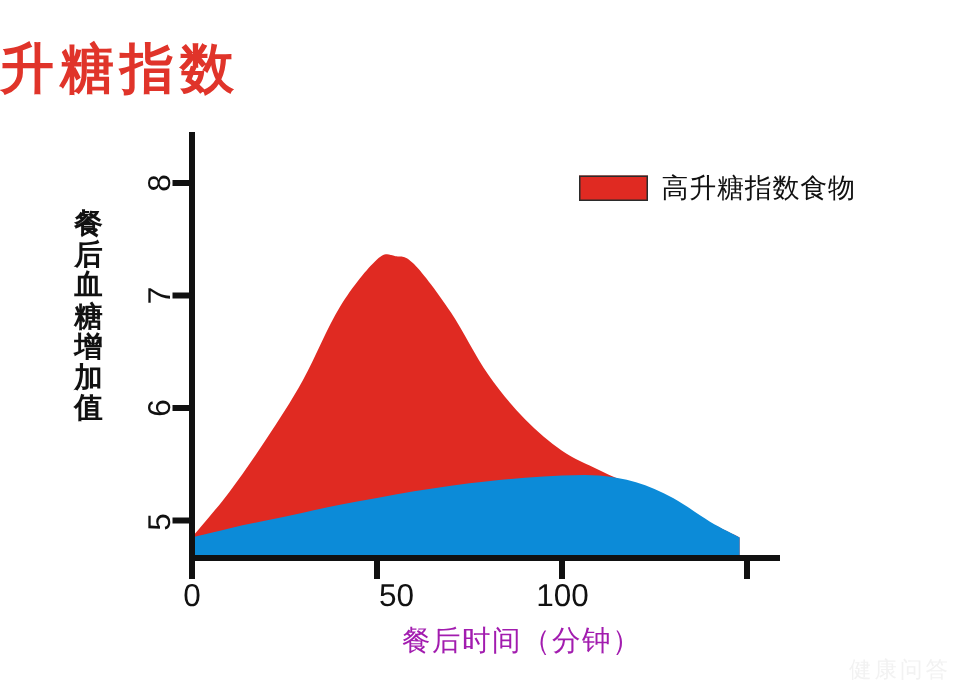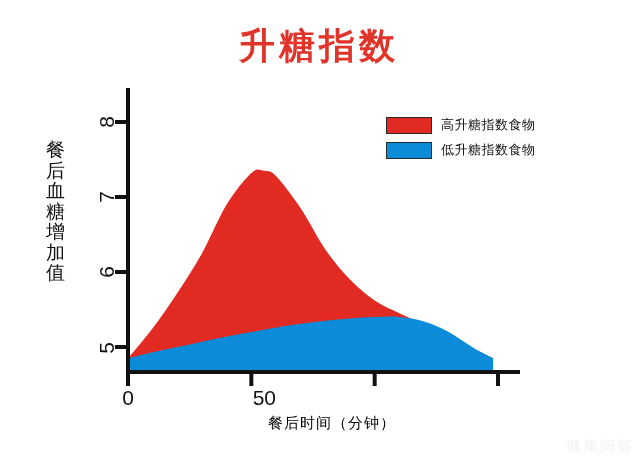--- a/index.html
+++ b/index.html
@@ -23,28 +23,26 @@
     width: 640px;
     height: 462px;
   }
 
   
   #chart-title {
     position: absolute;
     left: 0;
     top: 26px;
     width: 568px;
-    text-align: center;
     font-size: 36px;
     font-weight: bold;
     letter-spacing: 4px;
     color: #e0342a;
     line-height: 1.1;
     white-space: nowrap;
-    padding-left: 35px;
   }
 
   
   #plot-svg {
     position: absolute;
     left: 0;
     top: 0;
     width: 640px;
     height: 462px;
     display: block;
@@ -68,32 +66,33 @@
     text-align: center;
   }
 
   
   #y-axis-title {
     position: absolute;
     left: 46px;
     top: 140px;
     width: 26px;
     font-size: 19px;
-    font-weight: normal;
+    font-weight: bold;
     line-height: 1.08;
     color: #111111;
+    text-align: center;
     word-break: break-all;
   }
   #x-axis-title {
     position: absolute;
     left: 268px;
     top: 414px;
-    font-size: 15px;
+    font-size: 19px;
     font-weight: normal;
-    color: #000000;
+    color: #a21caf;
     white-space: nowrap;
     letter-spacing: 1px;
   }
 
   
   #legend {
     position: absolute;
     left: 386px;
     top: 114px;
   }
@@ -105,21 +104,21 @@
   }
   .legend-swatch {
     width: 46px;
     height: 17px;
     border: 1px solid #2b2b2b;
     box-sizing: border-box;
     margin-right: 9px;
     flex: 0 0 auto;
   }
   .legend-label {
-    font-size: 13px;
+    font-size: 18px;
     color: #111111;
     white-space: nowrap;
     letter-spacing: 0.5px;
     font-weight: normal;
   }
 
   
   #watermark {
     position: absolute;
     right: 6px;
@@ -157,29 +156,26 @@
       </g>
   </svg>
 
   <div class="tick-label ytick" style="left:94px; top:110px;">8</div>
   <div class="tick-label ytick" style="left:94px; top:185px;">7</div>
   <div class="tick-label ytick" style="left:94px; top:260px;">6</div>
   <div class="tick-label ytick" style="left:94px; top:336px;">5</div>
 
   <div class="tick-label xtick" style="left:110px; top:386px; width:36px;">0</div>
   <div class="tick-label xtick" style="left:228px; top:386px; width:48px;text-align:right;">50</div>
+  <div class="tick-label xtick" style="left:347px; top:386px; width:56px;">100</div>
 
   <div id="y-axis-title">餐后血糖增加值</div>
   <div id="x-axis-title">餐后时间（分钟）</div>
 
   <div id="legend">
     <div class="legend-row">
       <span class="legend-swatch" style="background:#e02a22;"></span>
       <span class="legend-label">高升糖指数食物</span>
     </div>
-    <div class="legend-row">
-      <span class="legend-swatch" style="background:#0c8bd8;"></span>
-      <span class="legend-label">低升糖指数食物</span>
-    </div>
   </div>
 
   <div id="watermark">健康问答</div>
 </div>
 
 </body></html>

